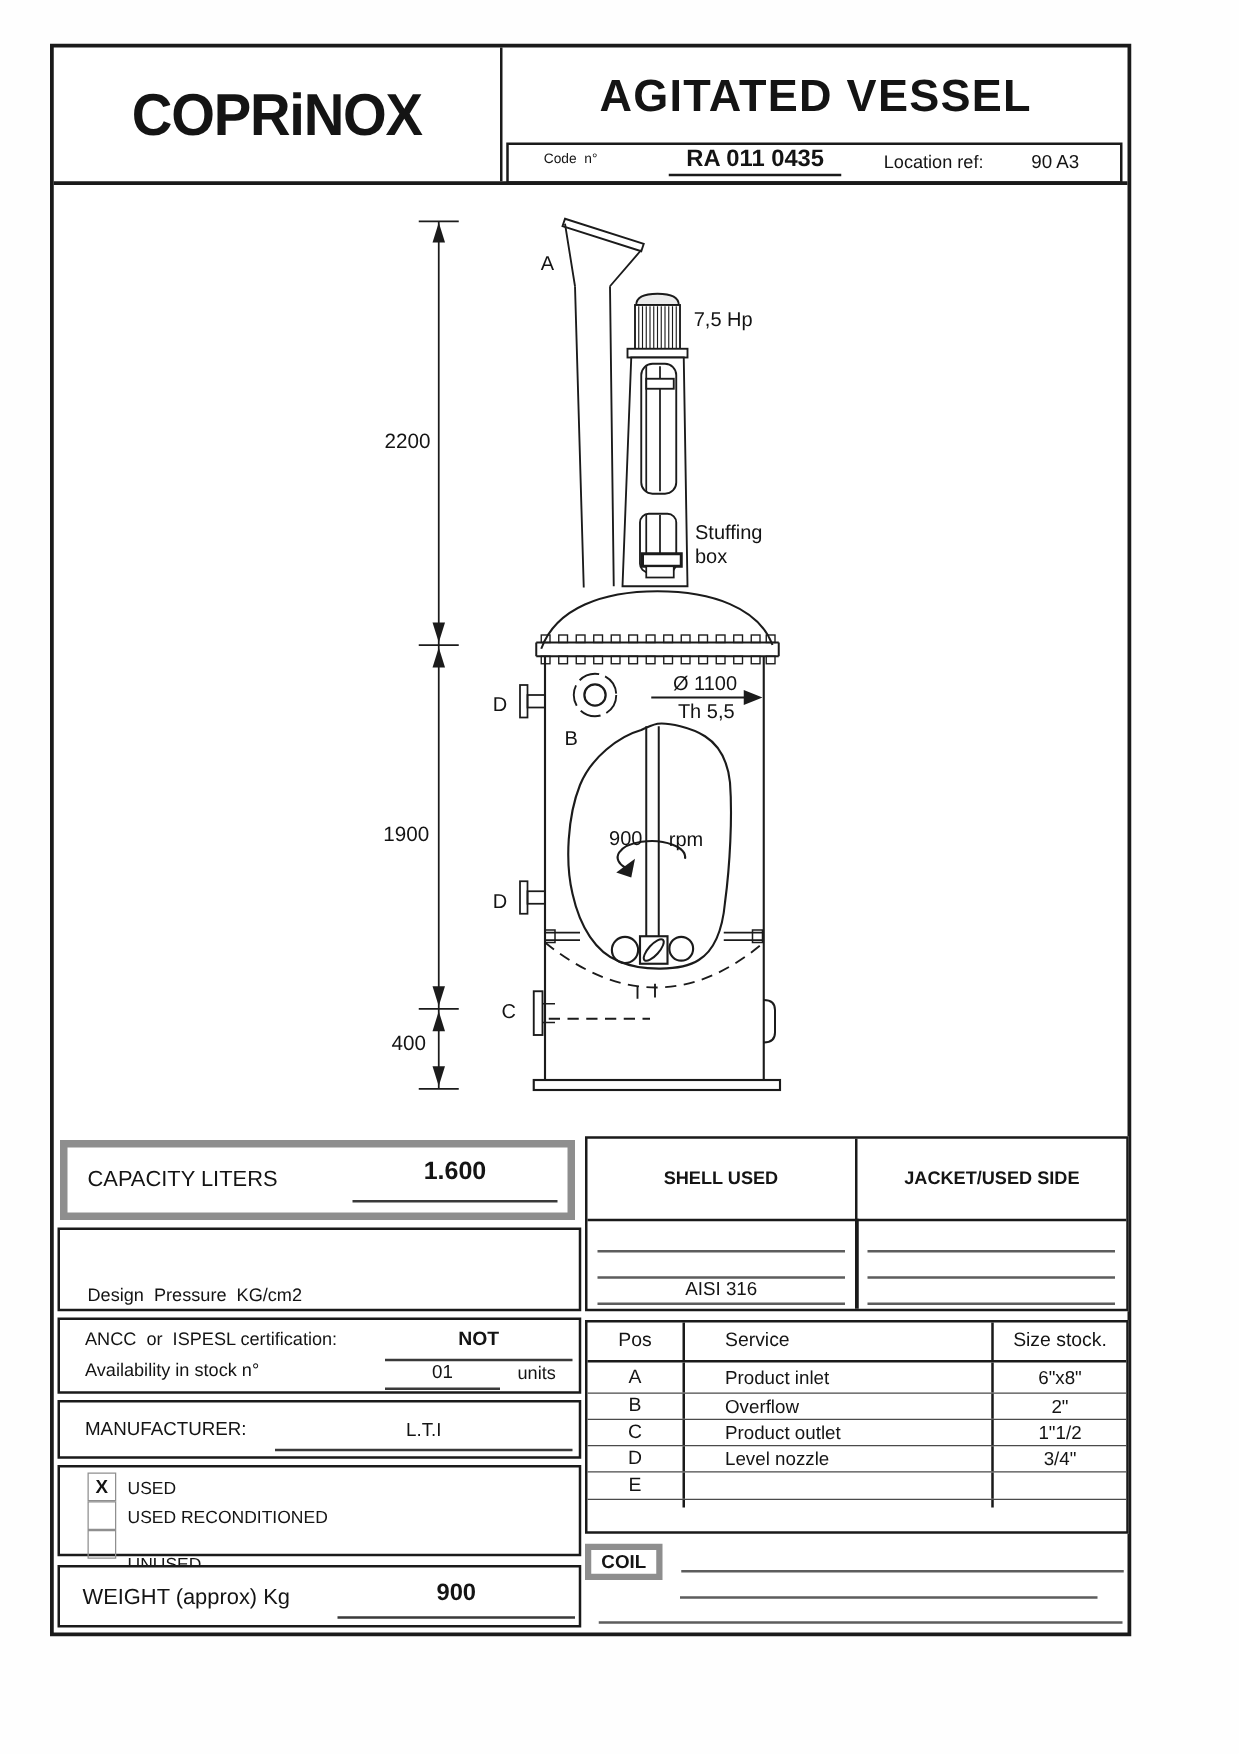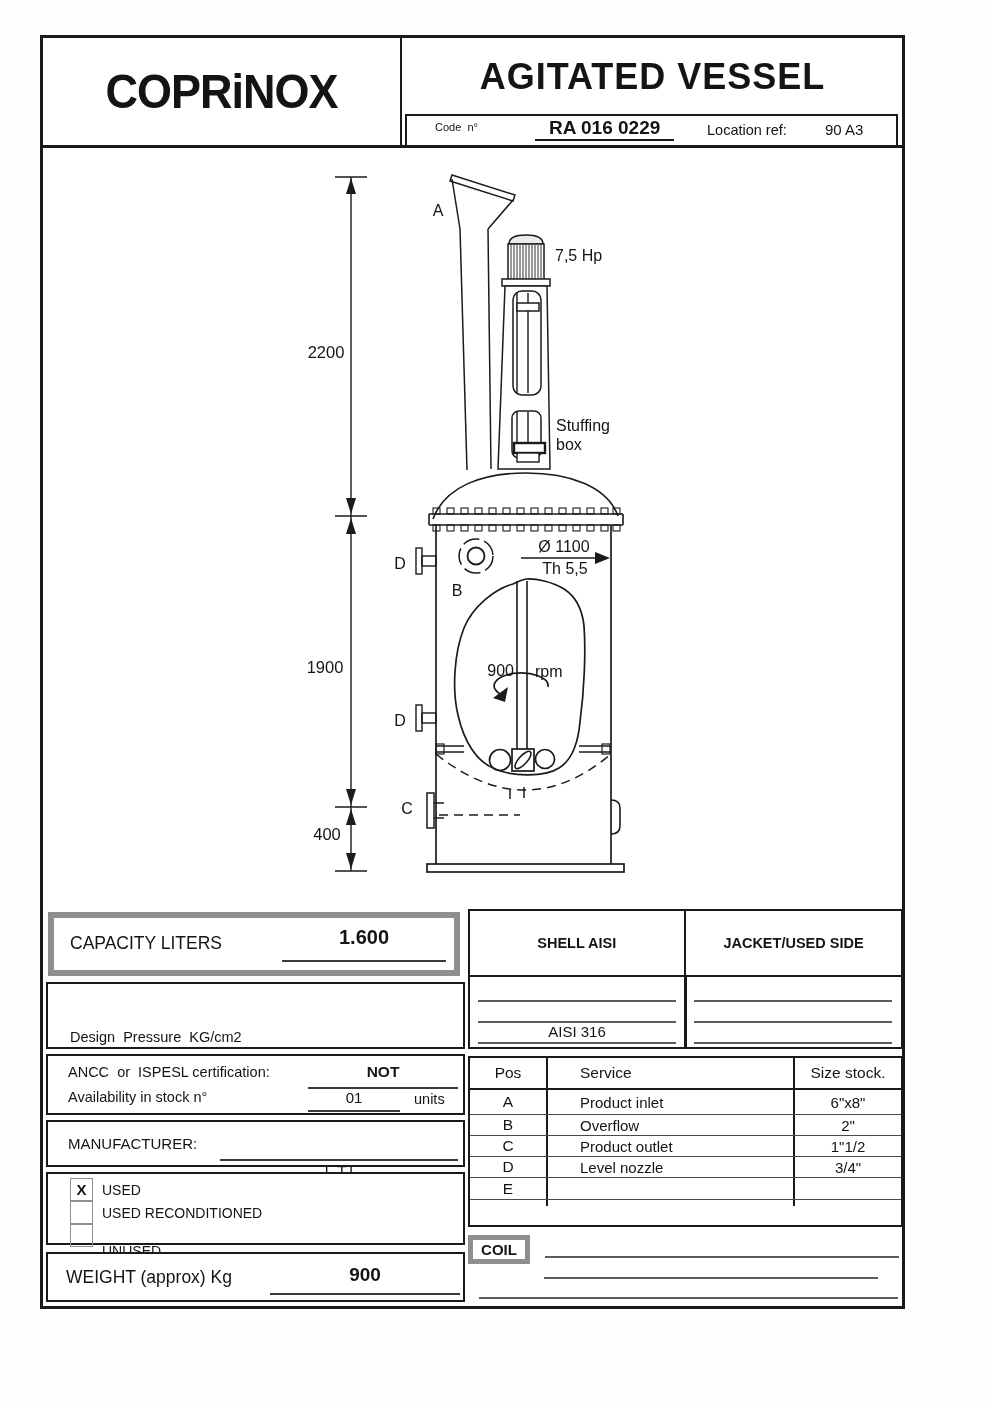--- a/index.html
+++ b/index.html
@@ -36,21 +36,21 @@
  <div class="sheet">
 
   <div class="abs logo-box ctr">
     <div class="logo">COPRiNOX</div>
   </div>
   <div class="abs title-zone ctr">
     <div class="title">AGITATED VESSEL</div>
   </div>
   <div class="abs code-bar">
     <span class="abs pre" style="left:28px;top:5px;font-size:11px;">Code  n°</span>
-    <span class="abs" style="left:128px;top:1px;font-size:19px;font-weight:700;border-bottom:2px solid #1a1a1a;padding:0 14px;">RA 016 0229</span>
+    <span class="abs" style="left:128px;top:1px;font-size:19px;font-weight:700;border-bottom:2px solid #1a1a1a;padding:0 14px;">RA 011 0435</span>
     <span class="abs" style="left:300px;top:6px;font-size:14.5px;">Location ref:</span>
     <span class="abs" style="left:418px;top:5px;font-size:15px;">90 A3</span>
   </div>
   <div class="abs hline"></div>
 
   <svg class="abs" style="left:0;top:110px;" width="859" height="748" viewBox="0 0 859 748" fill="none" stroke="#1b1b1b" stroke-width="1.5">
 
     <g>
       <path d="M292,29 H324 M292,368 H324 M292,659 H324 M292,723 H324" stroke-width="1.4"></path>
       <path d="M308,29 V723" stroke-width="1.4"></path>
@@ -195,21 +195,21 @@
   <div class="box" style="left:3px;top:944px;width:415px;height:63px;">
     <div class="abs pre" style="left:22px;top:5px;font-size:14.5px;line-height:19.5px;">
       <div>Design  Pressure  KG/cm2</div>
       <div>Design  Temperature   °C</div>
       <div>Material</div>
     </div>
   </div>
 
   <div class="box" style="left:425px;top:871px;width:431px;height:136px;">
     <div class="abs" style="left:0;top:0;width:213.5px;height:64px;border-right:2.5px solid #1a1a1a;border-bottom:2.5px solid #1a1a1a;">
-      <div class="ctr" style="width:100%;height:100%;font-size:14.5px;font-weight:700;">SHELL AISI</div>
+      <div class="ctr" style="width:100%;height:100%;font-size:14.5px;font-weight:700;">SHELL USED</div>
     </div>
     <div class="abs" style="left:216px;top:0;right:0;height:64px;border-bottom:2.5px solid #1a1a1a;">
       <div class="ctr" style="width:100%;height:100%;font-size:14.5px;font-weight:700;">JACKET/USED SIDE</div>
     </div>
     <div class="abs" style="left:214px;top:64px;width:2.5px;bottom:0;background:#1a1a1a;"></div>
     <div class="hair" style="left:8px;top:89px;width:198px;"></div>
     <div class="hair" style="left:8px;top:110px;width:198px;"></div>
     <div class="hair" style="left:8px;top:131px;width:198px;"></div>
     <div class="hair" style="left:224px;top:89px;width:198px;"></div>
     <div class="hair" style="left:224px;top:110px;width:198px;"></div>
@@ -223,21 +223,21 @@
     <div class="abs ctr" style="left:260px;top:7px;width:150px;font-size:15.5px;font-weight:700;">NOT</div>
     <span class="abs" style="left:20px;top:33px;font-size:14.5px;">Availability in stock n°</span>
     <div class="ul" style="left:260px;top:54px;width:92px;"></div>
     <div class="abs ctr" style="left:260px;top:33px;width:92px;font-size:15px;">01</div>
     <span class="abs" style="left:366px;top:35px;font-size:14.5px;">units</span>
   </div>
 
   <div class="box" style="left:3px;top:1082px;width:415px;height:43px;">
     <span class="abs" style="left:20px;top:13px;font-size:15px;">MANUFACTURER:</span>
     <div class="ul" style="left:172px;top:37px;width:238px;"></div>
-    <div class="abs ctr" style="left:172px;top:14px;width:238px;font-size:15px;margin-top:26px;">L.T.I</div>
+    <div class="abs ctr" style="left:172px;top:14px;width:238px;font-size:15px;">L.T.I</div>
   </div>
 
   <div class="box" style="left:3px;top:1134px;width:415px;height:69px;">
     <div class="checkbox" style="top:4px;">
       <span>X</span>
     </div>
     <span class="abs" style="left:54px;top:8px;font-size:14px;">USED</span>
     <div class="checkbox" style="top:27px;">
       <span></span>
     </div>

